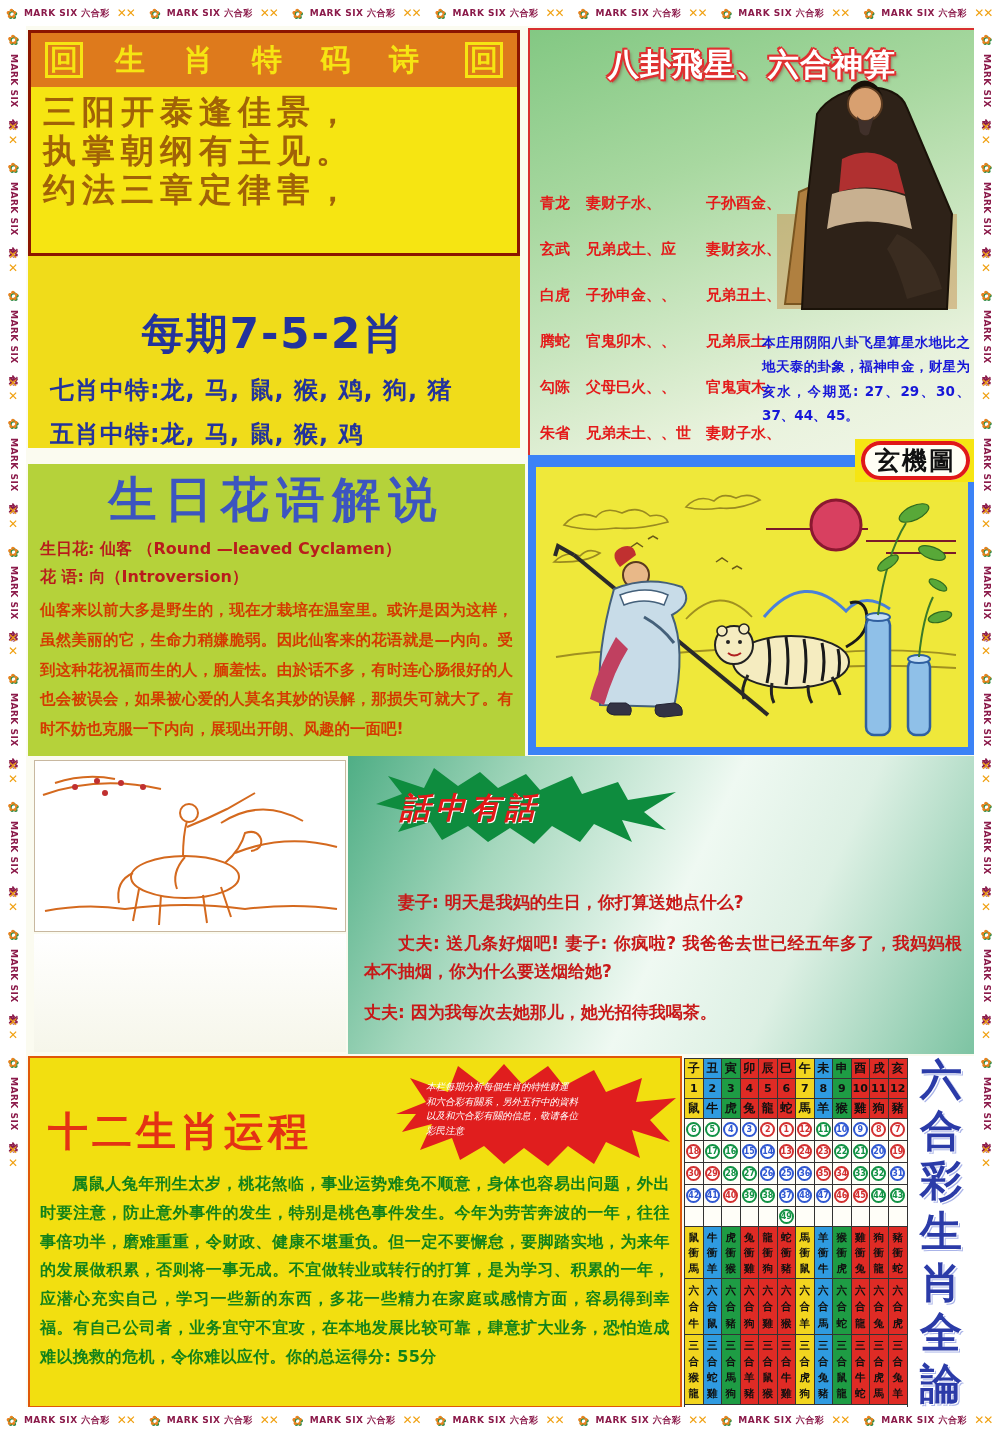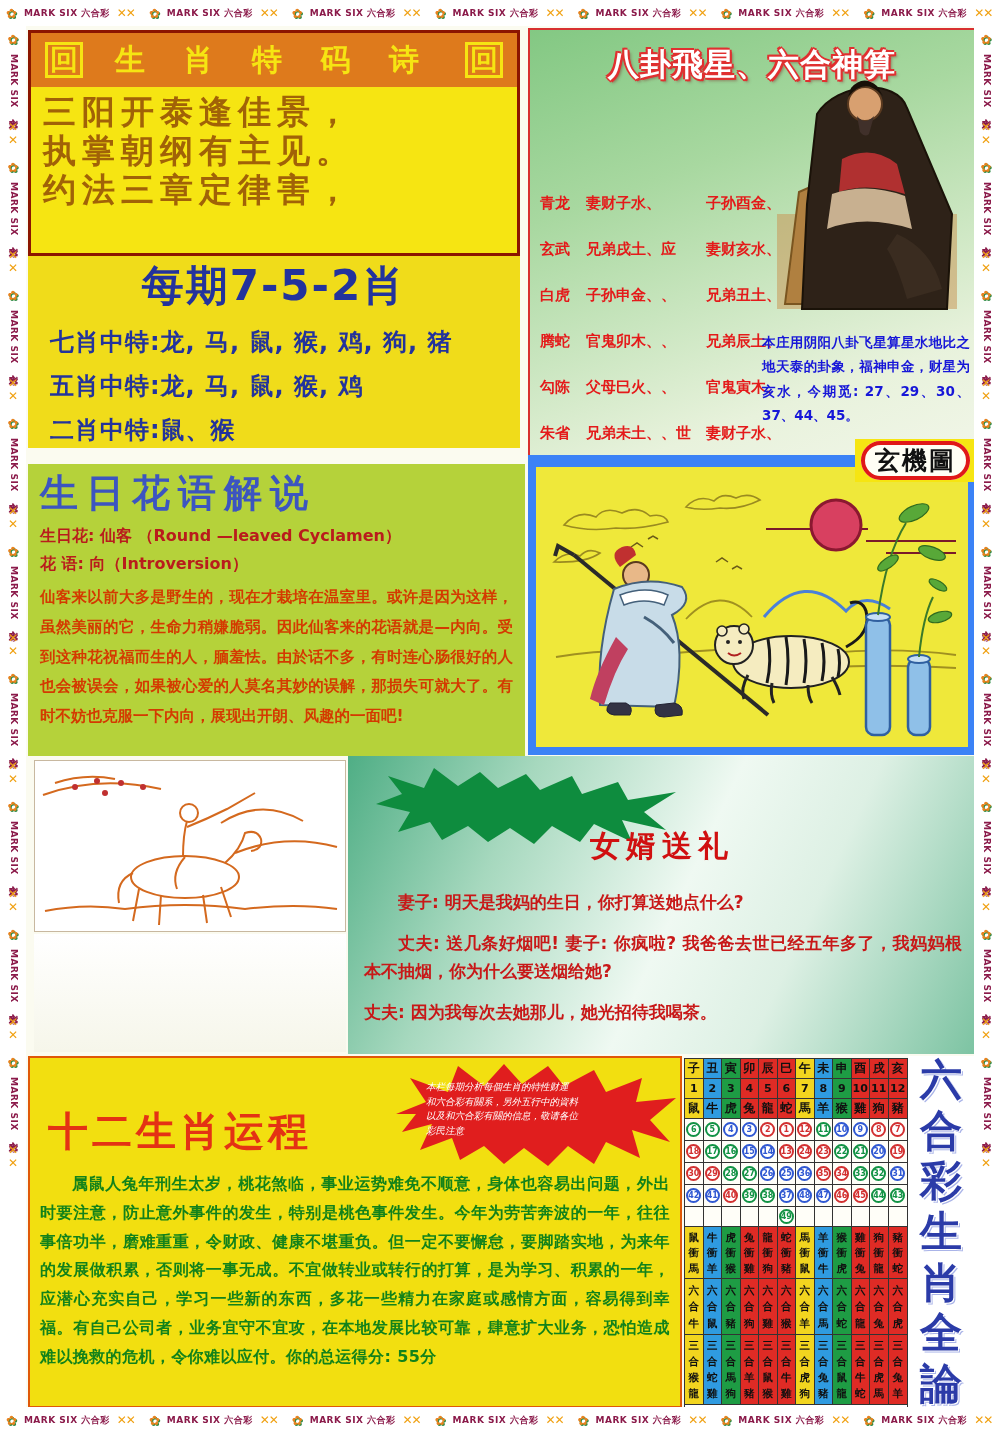--- a/index.html
+++ b/index.html
@@ -19,21 +19,21 @@
   
   #poem{left:28px;top:30px;width:492px;height:226px;border:3px solid #8B1500;background:#F6E512;}
   #poem-header{height:54px;background:#DE7A1C;display:flex;align-items:center;justify-content:space-between;padding:0 14px;}
   .hui-icon{color:#F6E512;font-size:28px;font-weight:bold;border:3px solid #F6E512;line-height:1.05;padding:0 2px;}
   #poem-title{color:#F6E512;font-size:30px;font-weight:bold;letter-spacing:14px;white-space:nowrap;}
   #poem-lines{padding:6px 12px;}
   .poem-line{color:#a16207;font-size:33px;font-weight:bold;letter-spacing:6px;line-height:1.18;
              font-family:"DejaVu Serif",serif;white-space:nowrap;}
   
   #pick{left:28px;top:256px;width:492px;height:192px;background:#F0DC1A;padding-top:2px;}
-  #pick-title{text-align:center;color:#23339C;font-size:42px;font-weight:bold;letter-spacing:2px;}
+  #pick-title{text-align:center;color:#23339C;font-size:42px;font-weight:bold;letter-spacing:2px;margin-top:48px;}
   .pick-line{color:#23339C;font-size:24px;font-weight:bold;padding-left:22px;margin-top:12px;letter-spacing:1px;white-space:nowrap;}
   
   #bagua{left:528px;top:28px;width:448px;height:492px;border:2px solid #D83030;
          background:linear-gradient(160deg,#83C883 0%,#A8D8A0 30%,#E8F2DC 72%,#F6F8EE 100%);}
   #bagua-title{margin-top:14px;text-align:center;font-size:31px;font-weight:bold;color:#ffffff;letter-spacing:1px;white-space:nowrap;
     text-shadow:2px 0 0 #E03030,-2px 0 0 #E03030,0 2px 0 #E03030,0 -2px 0 #E03030,2px 2px 0 #E03030,-2px -2px 0 #E03030,3px 3px 3px rgba(120,40,40,.5);}
   #bagua-headers{position:absolute;top:100px;left:34px;display:flex;gap:44px;}
   .bagua-colhead{font-size:20px;font-weight:bold;color:#111;border-bottom:3px solid #111;padding:0 4px 3px;}
   #bagua-rows{position:absolute;top:150px;left:10px;width:310px;}
   .bagua-row{display:flex;height:46px;align-items:center;color:#E41A1A;font-weight:bold;font-size:15px;white-space:nowrap;}
@@ -44,21 +44,21 @@
   #bagua-note{position:absolute;left:232px;top:300px;width:208px;color:#1717D8;font-weight:bold;
               font-size:13.5px;line-height:1.8;text-align:justify;}
   
   #mystery{left:528px;top:455px;width:448px;height:300px;background:#3b82f6;}
   #mystery-svg{position:absolute;left:8px;top:12px;}
   #mystery-label-halo{position:absolute;top:-16px;right:0;background:#F6E512;padding:5px 6px;z-index:4;}
   #mystery-label{border:4px solid #E01818;border-radius:26px;background:#fffef4;padding:1px 10px;
                  font-size:25px;font-weight:bold;color:#111;letter-spacing:2px;white-space:nowrap;}
   
   #flower{left:28px;top:464px;width:497px;height:292px;background:#B5D23A;padding:4px 12px;}
-  #flower-title{text-align:left;color:#3C55C0;font-size:38px;font-weight:bold;letter-spacing:8px;white-space:nowrap;}
+  #flower-title{text-align:center;color:#3C55C0;font-size:48px;font-weight:bold;letter-spacing:8px;white-space:nowrap;}
   .flower-line{color:#b91c1c;font-weight:bold;font-size:16px;margin-top:7px;}
   #flower-paragraph{color:#D43A00;font-weight:bold;font-size:15.5px;line-height:1.92;margin-top:8px;text-align:justify;}
   
   #joke{left:348px;top:756px;width:628px;height:298px;
         background:linear-gradient(115deg,#4FAE85 0%,#A6D8BE 25%,#EFF9F2 52%,#DDF0E4 70%,#7CC3A2 100%);}
   #joke-badge{position:absolute;left:28px;top:8px;width:300px;height:84px;}
   #joke-badge-text{position:absolute;left:24px;top:24px;color:#E21818;font-size:30px;font-weight:bold;
                    font-style:italic;letter-spacing:5px;text-shadow:1px 1px 0 #ffffff;white-space:nowrap;}
   #joke-title{position:absolute;top:70px;left:0;width:100%;text-align:center;color:#D01010;
               font-size:30px;font-weight:bold;letter-spacing:6px;}
@@ -436,22 +436,22 @@
     <div class="flower-line">生日花: 仙客 （Round —leaved Cyclamen）</div>
     <div class="flower-line">花  语:  向（Introversion）</div>
     <div id="flower-paragraph">仙客来以前大多是野生的，现在才栽培在温室里。或许是因为这样，虽然美丽的它，生命力稍嫌脆弱。因此仙客来的花语就是—内向。受到这种花祝福而生的人，腼羞怯。由於话不多，有时连心肠很好的人也会被误会，如果被心爱的人莫名其妙的误解，那损失可就大了。有时不妨也克服一下内向，展现出开朗、风趣的一面吧!</div>
   </div>
 
   <div class="panel" id="joke">
     <div id="joke-badge">
       <svg width="300" height="84" viewBox="0 0 300 84">
         <polygon fill="#0E8C3E" points="0,40 26,30 12,12 48,24 58,4 82,22 104,8 122,24 150,10 164,26 196,12 206,30 242,18 252,36 300,28 268,48 290,66 246,56 256,78 218,60 204,78 176,62 158,80 134,64 112,78 92,62 66,76 54,58 22,68 34,48"></polygon>
       </svg>
+      <span id="joke-badge-text">話中有話</span>
     </div>
-    <div id="joke-title">女婿送礼</div>
     <div id="joke-dialogue">
         <div class="joke-line indent">妻子: 明天是我妈的生日，你打算送她点什么?</div>
         <div class="joke-line indent">丈夫: 送几条好烟吧! 妻子: 你疯啦? 我爸爸去世已经五年多了，我妈妈根本不抽烟，你为什么要送烟给她?</div>
         <div class="joke-line">丈夫: 因为我每次去她那儿，她光招待我喝茶。</div>
       </div>
   </div>
 
   <div class="panel" id="horse">
     <svg width="310" height="170" viewBox="0 0 310 170">
       <g stroke="#D4691E" stroke-width="2" fill="none">

